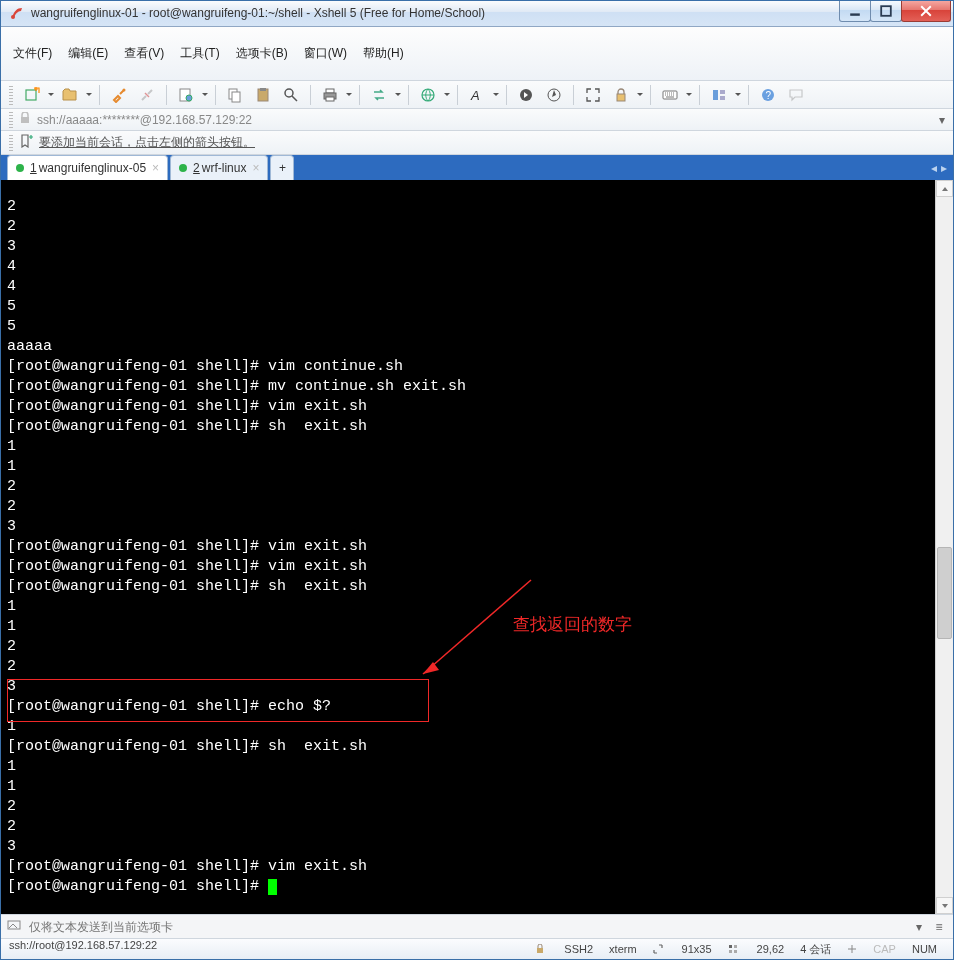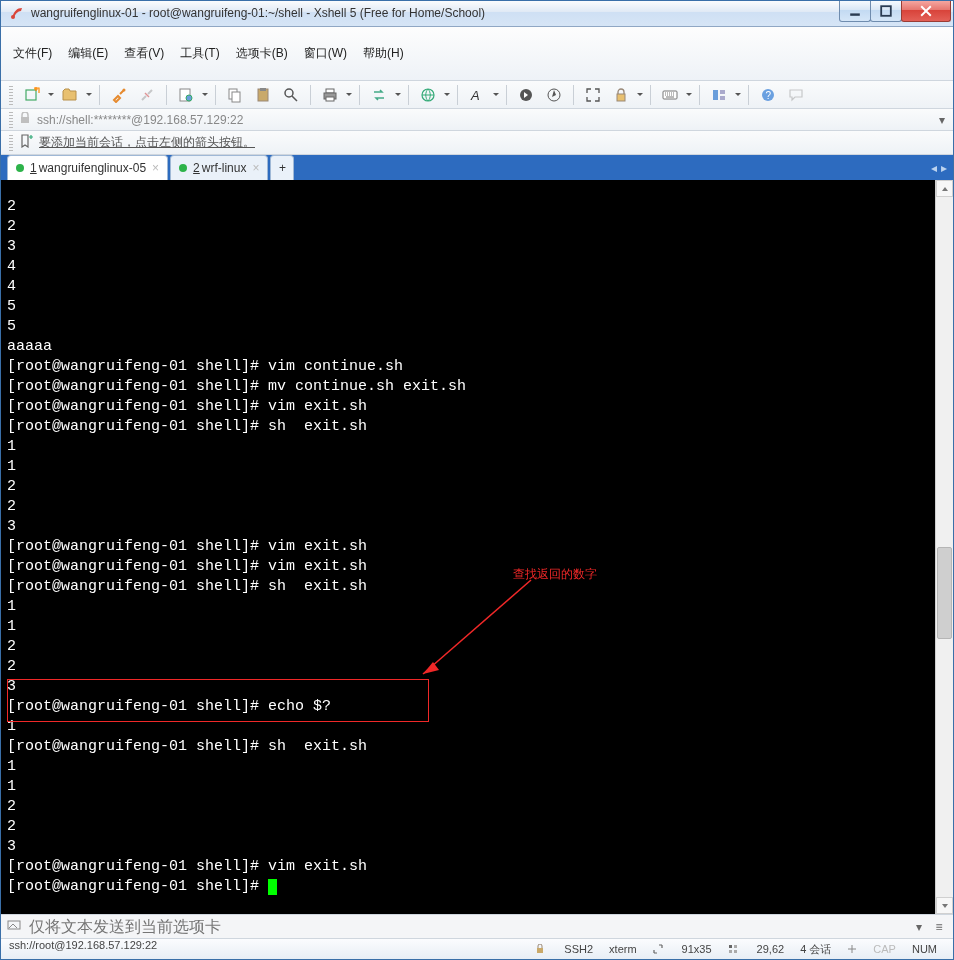--- a/index.html
+++ b/index.html
@@ -45,27 +45,27 @@
   .tab.add{background:#eaf1f9;width:22px;justify-content:center;padding:0;}
   .tabnum{text-decoration:underline;margin-right:2px;}
   
   .termwrap{flex:1;display:flex;background:#000;position:relative;}
   .terminal{flex:1;background:#000;color:#fff;font-family:"Consolas","Courier New",monospace;font-size:15px;line-height:20px;padding:2px 2px 2px 6px;white-space:pre;overflow:hidden;}
   .scrollbar{width:17px;background:#f0f0f0;border-left:1px solid #cfcfcf;position:relative;}
   .scrollbar .up,.scrollbar .down{height:17px;background:#f7f7f7;border:1px solid #d0d0d0;box-sizing:border-box;display:flex;align-items:center;justify-content:center;position:absolute;left:0;right:0;}
   .scrollbar .up{top:0;} .scrollbar .down{bottom:0;}
   .scrollbar .thumb{position:absolute;left:1px;right:1px;top:50%;height:90px;background:#cfcfcf;border:1px solid #b5b5b5;border-radius:2px;}
   .annot-box{position:absolute;border:1px solid #f02828;left:6px;width:420px;pointer-events:none;}
-  .annot-label{position:absolute;color:#f02828;font-family:"Microsoft YaHei",sans-serif;font-size:12px;}
+  .annot-label{position:absolute;color:#f02828;font-family:"Microsoft YaHei",sans-serif;font-size:17px;margin-top:47px;}
   .arrow-svg{position:absolute;pointer-events:none;}
   .cursorblk{display:inline-block;width:9px;height:16px;background:#00ff00;vertical-align:text-bottom;}
   
   .sendbar{height:26px;background:#f4f5f7;border-top:1px solid #cfd6de;display:flex;align-items:center;padding:0 6px;}
   .sendbar .sicon{color:#888;margin-right:6px;}
-  .sendbar input{flex:1;border:none;background:transparent;font-size:16px;color:#999;outline:none;}
+  .sendbar input{flex:1;border:none;background:transparent;font-size:12px;color:#999;outline:none;}
   .sendbar .rbtn{width:16px;color:#666;margin-left:4px;text-align:center;}
   
   .statusbar{height:22px;background:linear-gradient(#fbfcfe,#e8eef5);border-top:1px solid #cfd6de;display:flex;padding:0 8px;font-size:11px;color:#444;}
   .statusbar .grow{flex:1;}
   .stat{margin:0 8px;display:flex;align-items:center;gap:19px;white-space:nowrap;}
 </style>
 </head>
 <body>
 
 <div class="window">
@@ -288,21 +288,21 @@
           <path d="M2 3h12v7H7l-3 3v-3H2z" fill="none" stroke="#999" stroke-width="1.2"></path>
         </svg>
       </span>
   </div>
 
   <div class="addrbar">
     <span class="lock"><svg width="12" height="12" viewBox="0 0 12 12">
           <rect x="2" y="5" width="8" height="6" fill="#bfbfbf"></rect>
           <path d="M3 5V3a3 3 0 016 0v2" fill="none" stroke="#bfbfbf" stroke-width="1.5"></path>
         </svg></span>
-    <span class="addr">ssh://shell:********@192.168.57.129:22</span>
+    <span class="addr">ssh://aaaaa:********@192.168.57.129:22</span>
     <span class="dd">▾</span>
   </div>
 
   <div class="tipbar">
     <span class="tipicon"><svg width="14" height="14" viewBox="0 0 14 14">
           <path d="M3 1h6v12l-3-2-3 2z" fill="none" stroke="#666" stroke-width="1.2"></path>
           <path d="M10 3h4M12 1v4" stroke="#3a7" stroke-width="1.2"></path>
         </svg></span>
     <span>要添加当前会话，点击左侧的箭头按钮。</span>
   </div>

